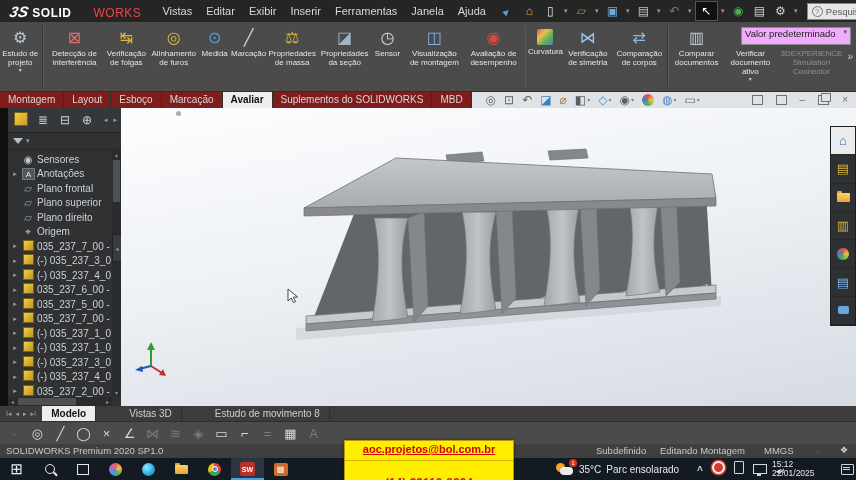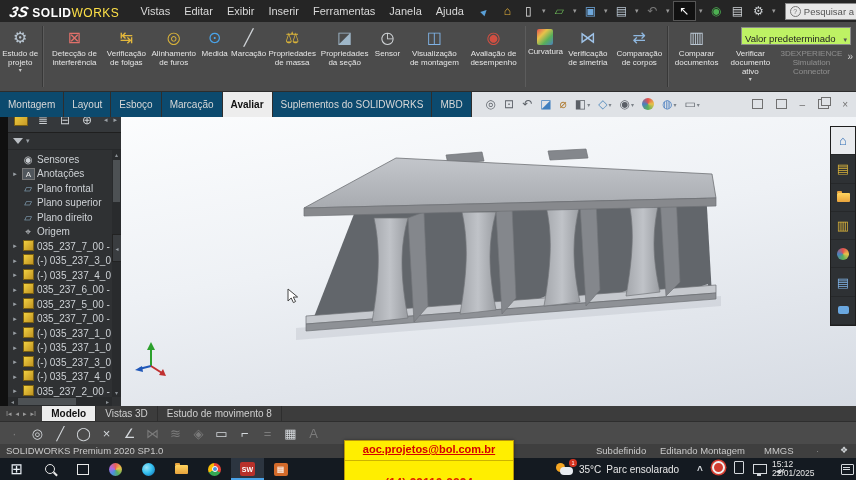--- a/index.html
+++ b/index.html
@@ -5,21 +5,21 @@
   html,body{margin:0;padding:0;background:#000;}
   #app{position:relative;width:856px;height:480px;overflow:hidden;
        font-family:"Liberation Sans",sans-serif;background:#4b4b4b;user-select:none;}
 
   
   .titlebar{position:absolute;top:0;left:0;right:0;height:22px;background:#252525;
             display:flex;align-items:center;color:#d9d9d9;font-size:11px;z-index:6;}
   .logo{display:flex;align-items:baseline;margin-left:10px;margin-right:14px;white-space:nowrap;}
   .logo .l3s{font-style:italic;font-weight:bold;font-size:15px;color:#fff;margin-right:4px;transform:skewX(-12deg);}
   .logo .lsw{font-size:12px;color:#fff;font-weight:bold;letter-spacing:.5px;}
-  .logo .lsw i{font-style:normal;font-weight:normal;color:#fde047;}
+  .logo .lsw i{font-style:normal;font-weight:normal;color:#ef4444;margin-left:22px;}
   .mi{padding:0 7px;cursor:default;}
   .pin{margin:0 8px;color:#5aa0d8;font-size:10px;transform:rotate(-45deg);}
   .qi{width:21px;height:18px;display:flex;align-items:center;justify-content:center;font-size:12px;color:#cfd3d6;}
   .qi.small{width:10px;font-size:7px;color:#9a9a9a;}
   .qi.sel{background:#111;border:1px solid #555;}
   .qi.dis{color:#6f6f6f;}
   .sbox{display:flex;align-items:center;width:112px;height:15px;background:#e7e7e7;border:1px solid #888;
         margin:0 6px;padding:0 4px;color:#555;font-size:9.5px;gap:3px;}
   .sbox .ph{flex:1;white-space:nowrap;overflow:hidden;}
   .qm{width:9px;height:9px;border:1px solid #777;border-radius:50%;font-size:7px;display:flex;align-items:center;justify-content:center;color:#777;}
@@ -32,27 +32,27 @@
   .ribbon{position:absolute;top:22px;left:0;right:0;height:69px;background:#4b4b4b;
           border-bottom:1px solid #2d2d2d;display:flex;align-items:stretch;z-index:5;}
   .rit{display:flex;flex-direction:column;align-items:center;justify-content:flex-start;
        padding:4px 2px 1px 2px;max-width:62px;min-width:30px;cursor:default;}
   .rit.dis{opacity:.42;}
   .rico{height:22px;font-size:16px;display:flex;align-items:center;justify-content:center;margin-bottom:1px;}
   .rlab{font-size:8px;line-height:9px;text-align:center;color:#e6e6e6;}
   .rcar{font-size:6px;color:#c9c9c9;height:6px;line-height:6px;}
   .rsep{width:1px;background:#383838;border-right:1px solid #5c5c5c;margin:4px 2px;}
   .rmore{align-self:center;color:#cfcfcf;font-size:10px;padding:0 3px;}
-  .preset{position:absolute;right:5px;top:5px;width:102px;height:16px;background:#bef264;border:1px solid #8a8a8a;
-          color:#222;font-size:9.5px;display:flex;align-items:flex-end;padding:0 3px;z-index:7;}
+  .preset{position:absolute;right:5px;top:5px;width:102px;height:16px;background:#f0abfc;border:1px solid #8a8a8a;
+          color:#222;font-size:9.5px;display:flex;align-items:flex-start;padding:0 3px;z-index:7;}
   .preset .pv{flex:1;white-space:nowrap;overflow:hidden;}
   .preset .pc{color:#555;font-size:7px;}
 
   
-  .tabrow{position:absolute;top:91px;left:0;right:0;height:26px;display:flex;background:#0c4a6e;z-index:4;}
+  .tabrow{position:absolute;top:91px;left:0;right:0;height:17px;display:flex;background:#7f1d1d;z-index:4;}
   .tabs{display:flex;align-items:stretch;}
   .ctab{display:flex;align-items:center;padding:0 8px;font-size:10px;color:#d8d8d8;border-right:1px solid #2e2e2e;}
   .ctab.act{background:#ededed;color:#111;font-weight:bold;}
   .huarea{flex:1;background:#dfe2e6;display:flex;align-items:center;padding-left:14px;gap:7px;color:#5a5f66;}
   .hu{display:flex;align-items:center;gap:1px;font-size:12px;}
   .hu .hc{font-size:6px;color:#7d838a;}
   .ball{width:12px;height:12px;border-radius:50%;display:inline-block;
         background:conic-gradient(#e34f4f,#e8c24a,#58b05a,#4a7fc0,#e34f4f);}
   .docctl{margin-left:auto;display:flex;align-items:center;gap:13px;margin-right:8px;color:#707070;font-size:10px;}
   .wbox{width:9px;height:8px;border:1px solid #707070;display:inline-block;}
@@ -565,21 +565,21 @@
     </div>
   </div>
 
   <div class="doctabs">
     <div class="dnav">
       <span>Ⅰ◂</span>
       <span>◂</span>
       <span>▸</span>
       <span>▸Ⅰ</span>
     </div>
-    <div style="display:flex;align-items:stretch;">
+    <div style="display:flex;align-items:stretch;gap:24px;">
         <div class="dtab act">Modelo</div>
         <div class="dtab">Vistas 3D</div>
         <div class="dtab">Estudo de movimento 8</div>
       </div>
   </div>
 
   <div class="sketchbar">
       <span class="sk dis">·</span>
       <span class="sk">◎</span>
       <span class="sk">╱</span>

